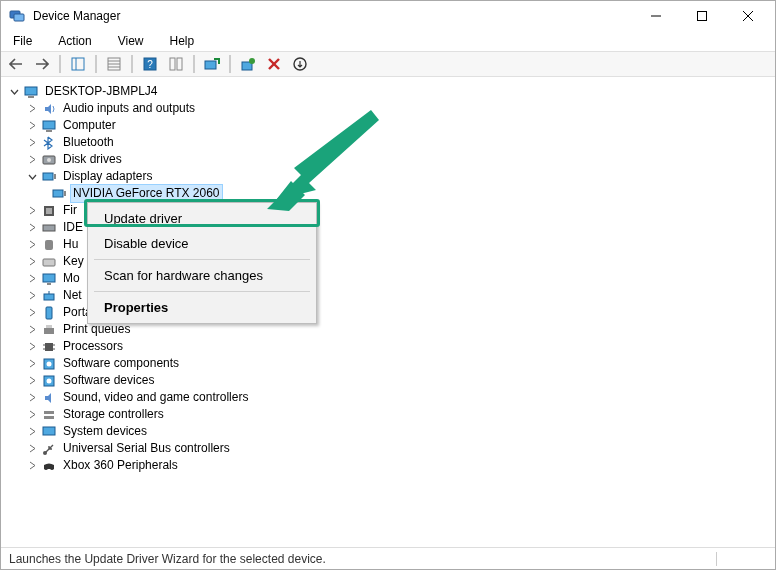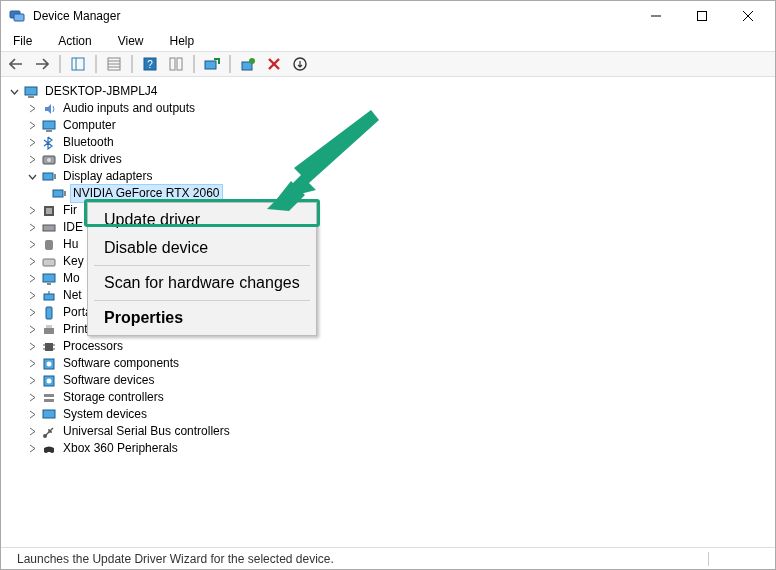--- a/index.html
+++ b/index.html
@@ -16,24 +16,24 @@
   .toolbar { height:26px; border-top:1px solid #e0e0e0; border-bottom:1px solid #e0e0e0; background:#f7f7f7; display:flex; align-items:center; padding:0 4px; gap:4px; }
   .tbtn { width:22px; height:22px; display:flex; align-items:center; justify-content:center; border:1px solid transparent; }
   .tbtn.sep { width:1px; height:18px; background:#ccc; margin:0 2px; }
   .tree-area { flex:1; overflow:auto; padding:6px 0 6px 6px; background:#fff; position:relative; }
   .node { display:flex; align-items:center; height:17px; line-height:17px; white-space:nowrap; }
   .indent { display:inline-block; }
   .twist { width:14px; height:14px; display:inline-flex; align-items:center; justify-content:center; margin-right:2px; color:#6b6b6b; }
   .nicon { width:16px; height:16px; display:inline-flex; align-items:center; justify-content:center; margin-right:4px; }
   .node-label { padding:0 2px; }
   .node.selected .node-label { background:#cde8ff; outline:1px solid #99d1ff; }
-  .statusbar { height:22px; border-top:1px solid #ddd; display:flex; align-items:center; padding:0 16px; color:#333; font-size:12px; background:#fff; }
+  .statusbar { height:22px; border-top:1px solid #ddd; display:flex; align-items:center; padding:0 8px; color:#333; font-size:12px; background:#fff; }
   .status-sep { width:1px; height:14px; background:#ccc; margin-left:auto; margin-right:50px; }
   
-  .context-menu { position:absolute; background:#f2f2f2; border:1px solid #bdbdbd; box-shadow:2px 2px 3px rgba(0,0,0,.25); font-size:16px; padding:3px 2px; z-index:50; width:230px; }
+  .context-menu { position:absolute; background:#f2f2f2; border:1px solid #bdbdbd; box-shadow:2px 2px 3px rgba(0,0,0,.25); font-size:13px; padding:3px 2px; z-index:50; width:230px; }
   .cm-item { padding:5px 14px 5px 14px; white-space:nowrap; }
   .cm-item.bold { font-weight:700; }
   .cm-sep { height:1px; background:#d0d0d0; margin:3px 4px; }
   .cm-highlight-ring { position:absolute; border:3px solid #1aa37a; border-radius:3px; pointer-events:none; z-index:60; }
   
   .arrow-annot { position:absolute; z-index:70; pointer-events:none; }
 </style>
 </head>
 <body>
 
@@ -411,20 +411,34 @@
       </div>
     <div class="node">
         <span class="indent" style="width:18px"></span>
         <span class="twist">
           <svg width="9" height="9">
             <path d="M2 1 L7 4.5 L2 8" fill="none" stroke="#6b6b6b"></path>
           </svg>
         </span>
         <span class="nicon">
           <svg width="14" height="14">
+            <path d="M3 5 H6 L9 2 V12 L6 9 H3 Z" fill="#5a8dd0"></path>
+          </svg>
+        </span>
+        <span class="node-label">Sound, video and game controllers</span>
+      </div>
+    <div class="node">
+        <span class="indent" style="width:18px"></span>
+        <span class="twist">
+          <svg width="9" height="9">
+            <path d="M2 1 L7 4.5 L2 8" fill="none" stroke="#6b6b6b"></path>
+          </svg>
+        </span>
+        <span class="nicon">
+          <svg width="14" height="14">
             <rect x="2" y="3" width="10" height="3" fill="#888"></rect>
             <rect x="2" y="8" width="10" height="3" fill="#888"></rect>
           </svg>
         </span>
         <span class="node-label">Storage controllers</span>
       </div>
     <div class="node">
         <span class="indent" style="width:18px"></span>
         <span class="twist">
           <svg width="9" height="9">

